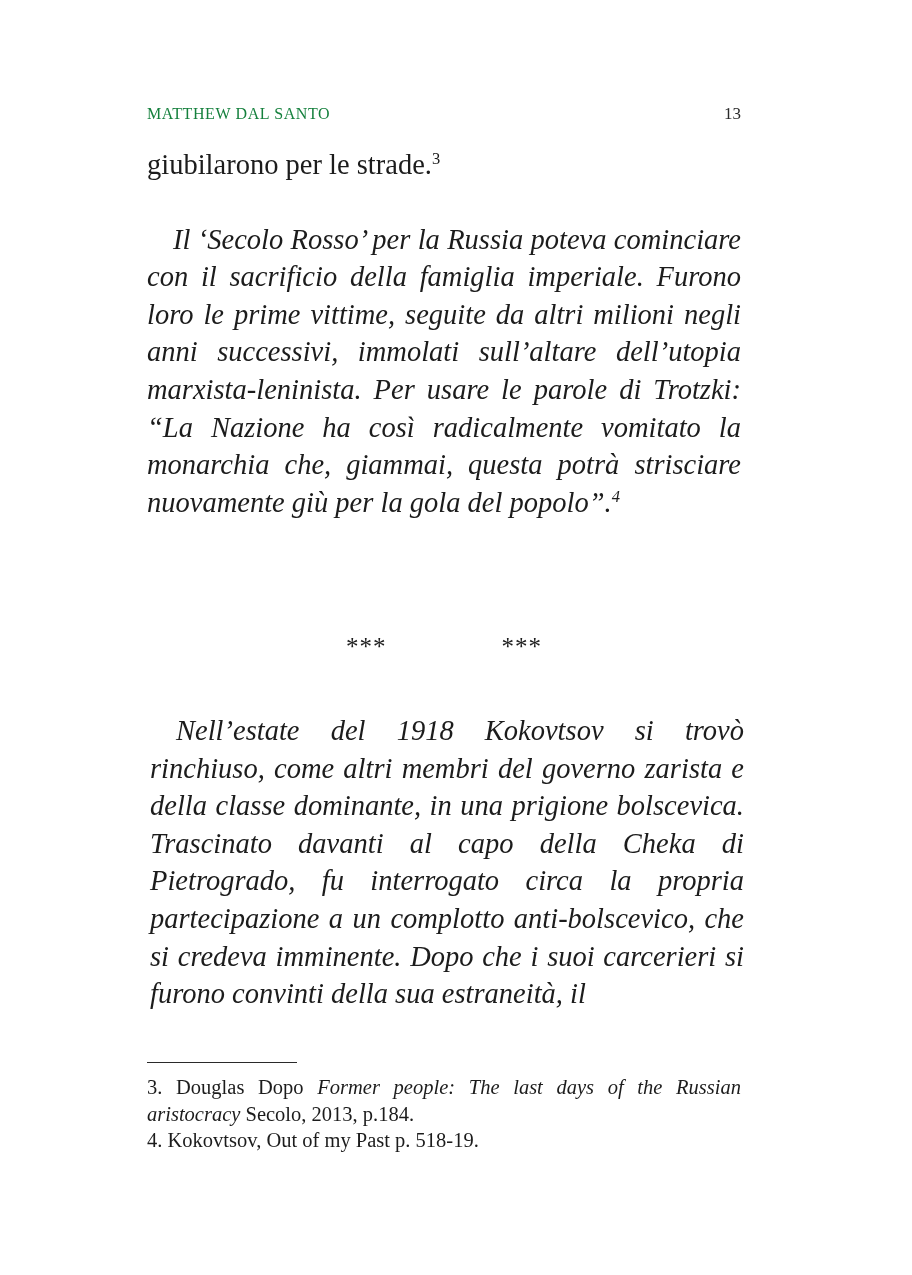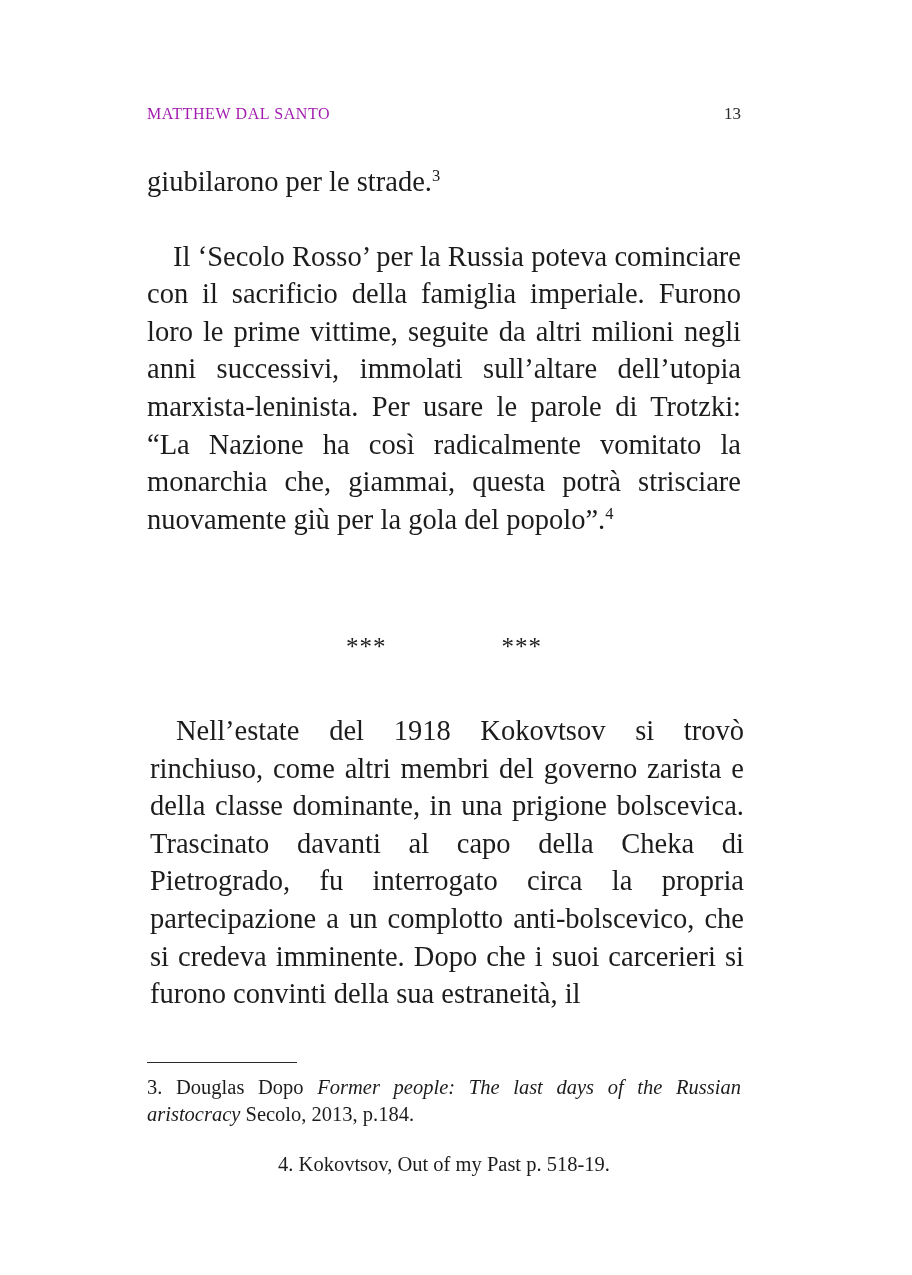--- a/index.html
+++ b/index.html
@@ -29,21 +29,21 @@
     display: flex;
     justify-content: space-between;
     align-items: baseline;
   }
 
   .running-head-title {
     font-size: 16px;
     letter-spacing: 0.6px;
     font-variant: small-caps;
     text-transform: uppercase;
-    color: #a21caf;
+    color: #15803d;
     white-space: nowrap;
   }
 
   .running-head-folio {
     font-size: 17px;
     color: #2a2a2a;
   }
 
   
   .textblock {
@@ -58,25 +58,25 @@
     font-size: 28.5px;
     line-height: 37.6px;
     text-align: justify;
     text-justify: inter-word;
     color: #1c1c1c;
     hyphens: none;
   }
 
   p.body.continued {
     text-indent: 0;
-    margin-top: 17px;
   }
 
   p.body.indented {
     text-indent: 26px;
+    font-style: italic;
   }
 
   .gap-after-first {
     height: 37px;
   }
 
   sup.fn {
     font-size: 0.58em;
     vertical-align: super;
     line-height: 0;
@@ -130,22 +130,21 @@
 
   p.footnote {
     margin: 0;
     font-size: 20.5px;
     line-height: 26.5px;
     text-align: justify;
     color: #1c1c1c;
   }
 
   p.footnote.second {
-    margin-top: 24px;
-    text-align: center;
+    text-align: left;
   }
 
   .it {
     font-style: italic;
   }
 </style>
 </head>
 <body>
 
 <div class="page">

